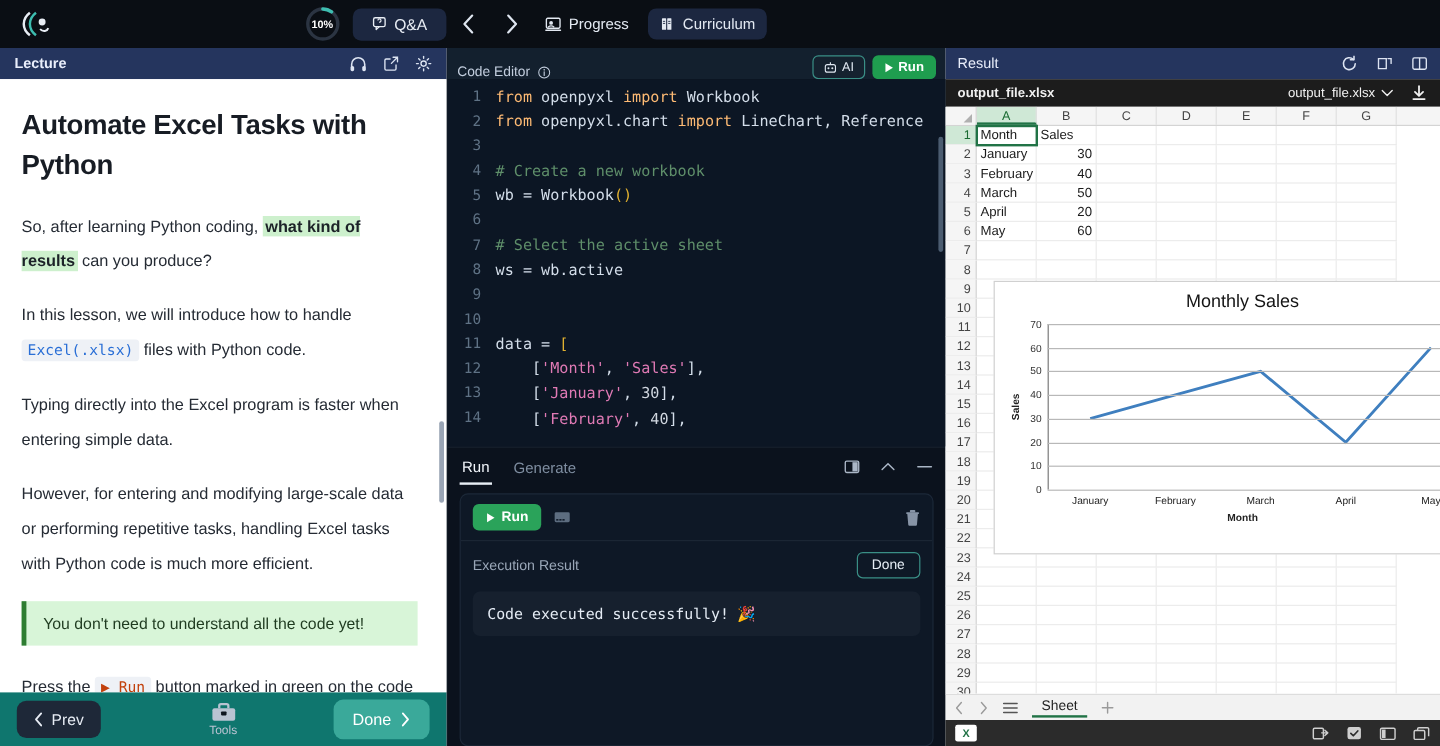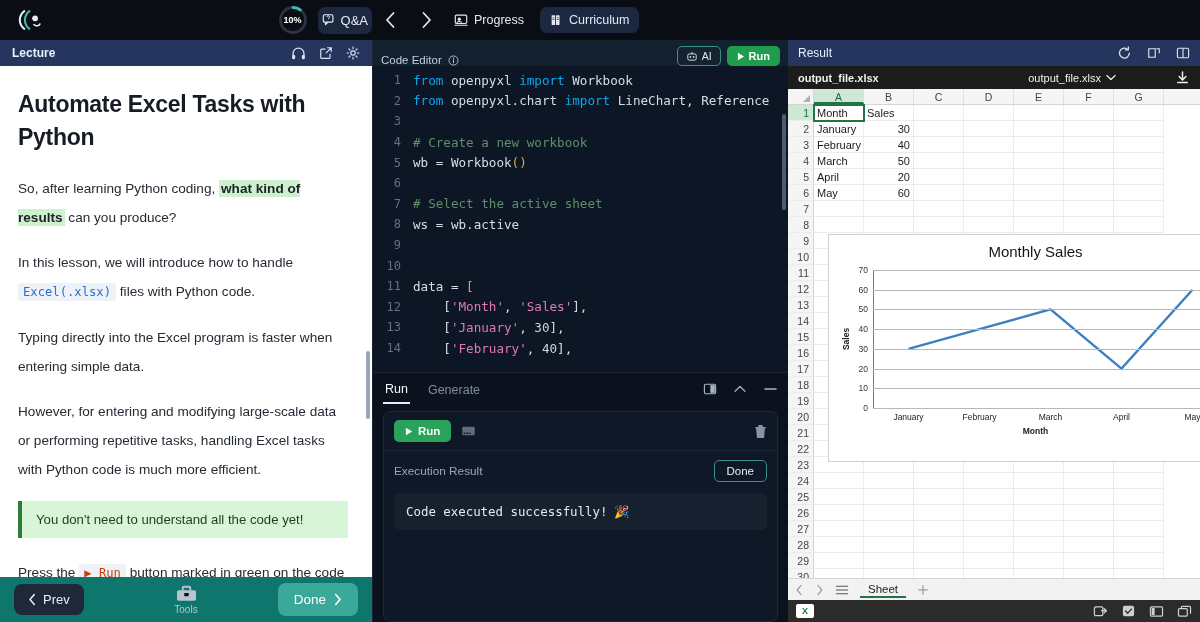--- a/index.html
+++ b/index.html
@@ -23,21 +23,21 @@
   .spacer-flex { flex: 1; }
 
   .progress-ring { width: 30px; height: 30px; position: relative; }
   .progress-ring .pct {
     position: absolute; inset: 0; display: flex; align-items: center; justify-content: center;
     font-size: 9px; font-weight: bold; color: #fff;
   }
   .qa-btn {
     display: flex; align-items: center; gap: 5px;
     background: #1c2740; border: none; border-radius: 7px;
-    padding: 6px 4px; color: #e8edf4; font-size: 13px; cursor: pointer;
+    padding: 6px 16px; color: #e8edf4; font-size: 13px; cursor: pointer;
     margin-left: 10px; font-family: "Liberation Sans", sans-serif;
   }
 
   .nav-chevron {
     width: 36px; height: 40px; display: flex; align-items: center; justify-content: center;
     color: #dfe6f0; cursor: pointer;
   }
   .center-title {
     flex: 1; text-align: center; font-size: 13.5px; color: #f0f4f9; letter-spacing: .1px;
   }
@@ -122,21 +122,21 @@
   .editor {
     flex: 1; background: #0c1624; overflow: hidden; position: relative;
     font-family: "DejaVu Sans Mono", monospace; font-size: 12.6px; padding-top: 4px;
   }
   .cline { display: flex; height: 20.6px; align-items: center; }
   .gutter {
     width: 40px; text-align: right; padding-right: 12px; color: #5f7285; font-size: 12px;
     flex: 0 0 40px; user-select: none;
   }
   .ctext { white-space: pre; color: #d4deea; }
-  .tk-kw { color: #0ea5e9; }
+  .tk-kw { color: #fdba74; }
   .tk-com { color: #5f8f6a; margin-top: 10px; }
   .tk-str { color: #e07ab5; }
   .tk-num { color: #d0d6df; }
   .tk-br { color: #e0b030; }
   .tk-fn { color: #d4deea; }
   .ed-scroll {
     position: absolute; right: 2px; top: 48px; width: 4px; height: 96px;
     background: #4b5c70; border-radius: 3px;
   }
   .editor-fade {
@@ -174,21 +174,21 @@
 
   
   .result-col { flex: 1; display: flex; flex-direction: column; background: #fff; min-width: 0; }
   .result-head {
     height: 26px; background: #25355e; display: flex; align-items: center; padding: 0 10px;
     color: #e9eefb; font-size: 12px; flex: 0 0 26px;
   }
   .result-head .icons { margin-left: auto; display: flex; gap: 15px; align-items: center; color: #dde4f2; }
   .file-bar {
     height: 23px; background: #1c1c1c; display: flex; align-items: center; padding: 0 10px;
-    color: #f0f0f0; font-size: 11px; flex: 0 0 23px; gap: 45px;
+    color: #f0f0f0; font-size: 11px; flex: 0 0 23px;
   }
   .file-bar .fname { font-weight: bold; }
   .file-bar .sel { margin-left: auto; display: flex; align-items: center; gap: 5px; cursor: pointer; }
   .file-bar .dl { margin-left: 14px; cursor: pointer; display: flex; }
 
   .sheet-wrap { flex: 1; position: relative; overflow: hidden; background: #fff; }
   .colhead { display: flex; height: 16px; background: #f5f5f5; border-bottom: 1px solid #d4d4d4; }
   .corner { width: 26px; flex: 0 0 26px; border-right: 1px solid #d4d4d4; position: relative; background: #f5f5f5; }
   .corner::after {
     content: ""; position: absolute; right: 3px; bottom: 2px; width: 0; height: 0;

